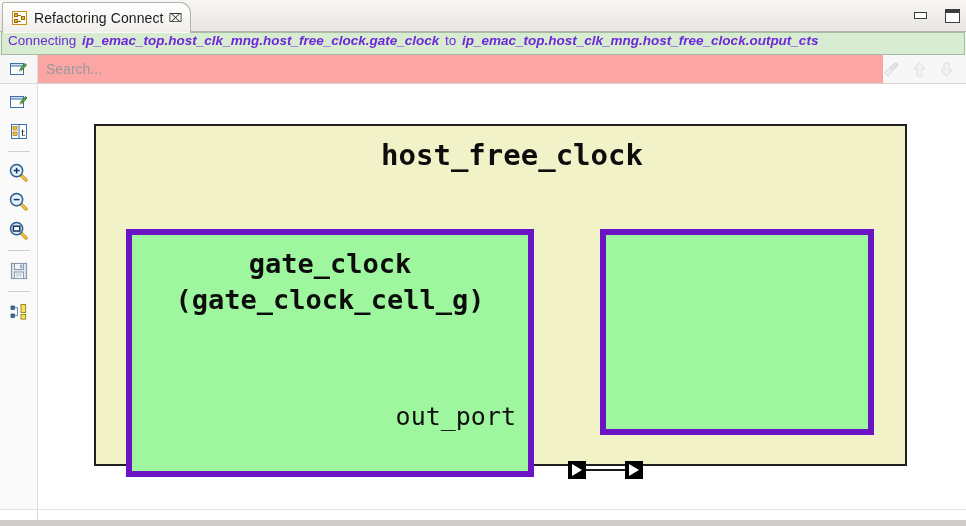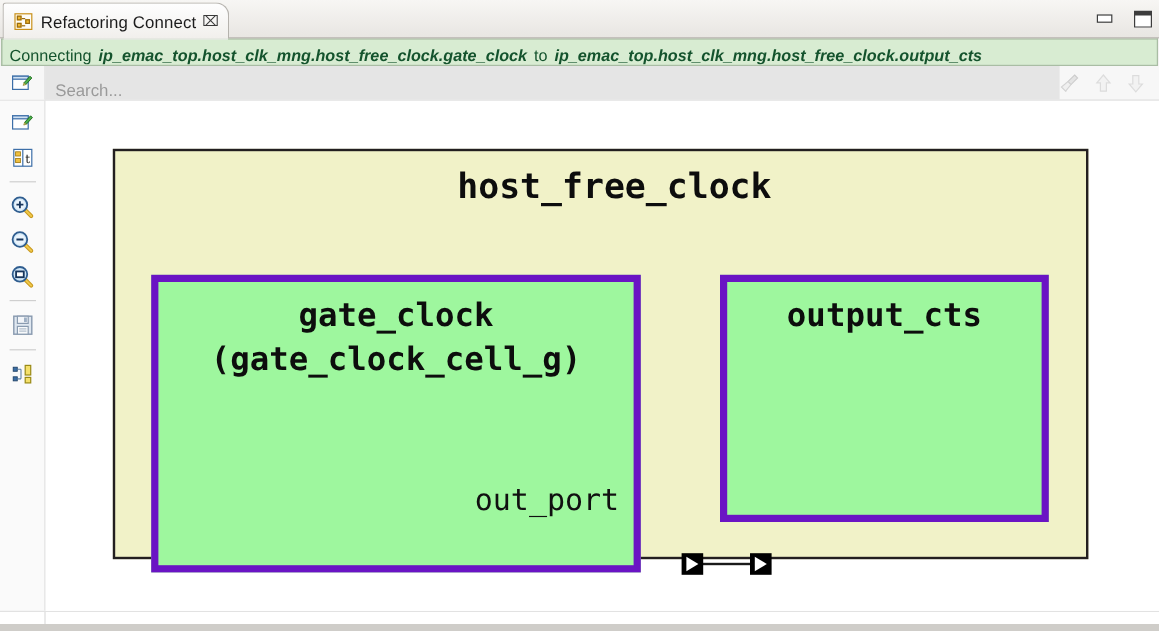--- a/index.html
+++ b/index.html
@@ -143,26 +143,26 @@
   
   .statusbar {
     flex: 0 0 23px;
     height: 23px;
     background: #d8ecd2;
     border: 1px solid #a9bda4;
     border-left-color: #9fb59a;
     margin: 0 1px;
     box-sizing: border-box;
     display: flex;
-    align-items: flex-end;
+    align-items: flex-start;
     padding: 0 6px;
     overflow: hidden;
     white-space: nowrap;
     font-size: 13.5px;
-    color: #14532d;
+    color: #6d28d9;
   }
   .statusbar .lead { font-weight: normal; }
   .statusbar .path { font-weight: bold; font-style: italic; }
   .statusbar .mid { font-weight: normal; padding: 0 1px; }
 
   
   .body-area {
     flex: 1 1 auto;
     display: flex;
     flex-direction: column;
@@ -186,23 +186,23 @@
     display: flex;
     align-items: center;
     justify-content: center;
     border-right: 1px solid #dcdcdc;
     box-sizing: border-box;
     background: #f7f7f7;
   }
   .search-input-wrap {
     flex: 1 1 auto;
     display: flex;
-    align-items: flex-end;
+    align-items: center;
     padding-left: 8px;
-    background: #e5e5e5;
+    background: #fca5a5;
   }
   .search-input {
     border: none;
     outline: none;
     background: transparent;
     font-family: "Liberation Sans", sans-serif;
     font-size: 14px;
     color: #333;
     width: 100%;
     padding: 0;
@@ -527,21 +527,21 @@
         <div class="outer-box">
 
           <div class="outer-title"><span>host_free_clock</span><br></div>
 
           <div class="inner-box left">
             <div class="inner-title"><span>gate_clock</span><br><span>(gate_clock_cell_g)</span></div>
             <div class="port-label out">out_port</div>
           </div>
 
           <div class="inner-box right">
-            <div class="inner-title"><span>output_cts</span><br></div>
+            <div class="inner-title"><br></div>
           </div>
 
           <div class="conn-line"></div>
           <div class="port-marker m-out">
             <span class="tri"></span>
           </div>
           <div class="port-marker m-in">
             <span class="tri"></span>
           </div>
 

